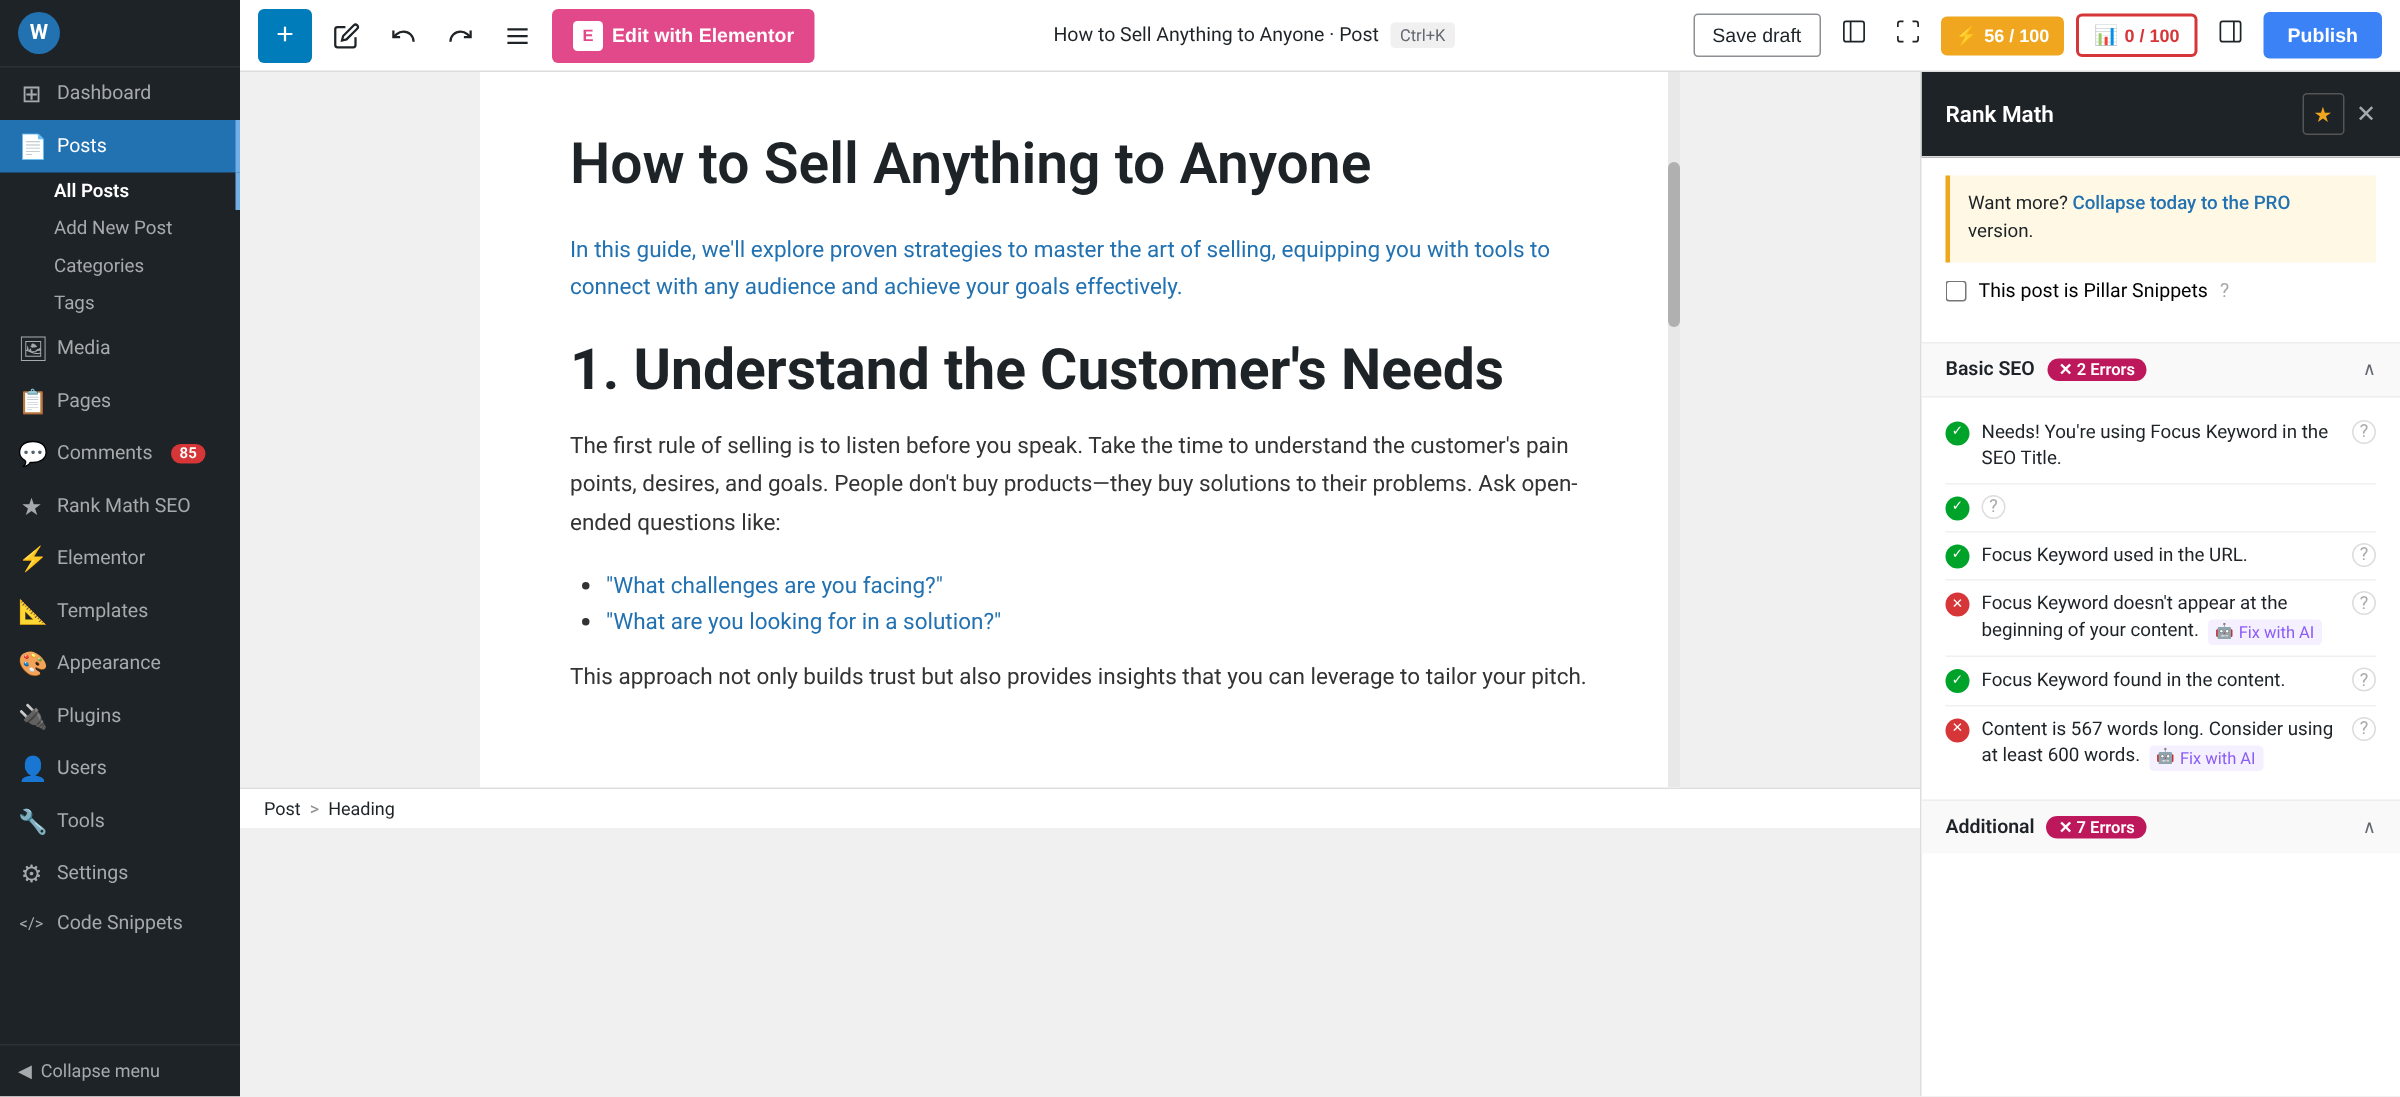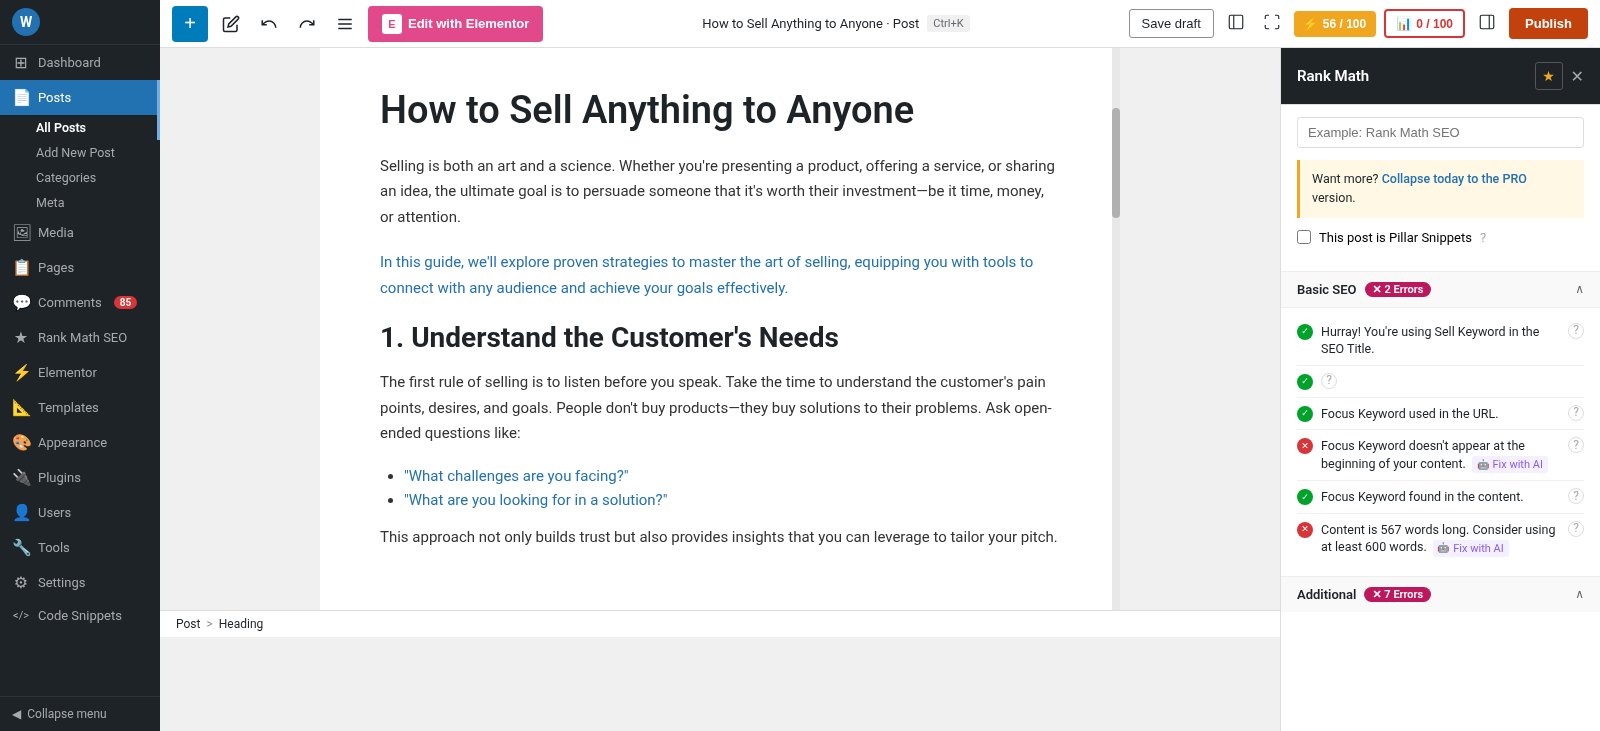--- a/index.html
+++ b/index.html
@@ -61,32 +61,32 @@
     .keyboard-shortcut { background: #f0f0f1; border-radius: 3px; padding: 2px 6px; font-size: 11px; color: #646970; }
     .save-draft-btn { background: none; border: 1px solid #8c8f94; border-radius: 3px; padding: 6px 12px; font-size: 13px; cursor: pointer; color: #1d2327; }
     .view-btn { background: none; border: none; cursor: pointer; color: #1d2327; font-size: 16px; padding: 5px; border-radius: 3px; }
     .seo-score-btn {
       background: #f0a61e; color: white; border: none; border-radius: 4px; padding: 6px 10px; font-size: 12px; font-weight: 600; cursor: pointer; display: flex; align-items: center; gap: 4px;
     }
     .seo-score-btn2 {
       background: #fff; color: #d63638; border: 2px solid #d63638; border-radius: 4px; padding: 5px 10px; font-size: 12px; font-weight: 600; cursor: pointer; display: flex; align-items: center; gap: 4px;
     }
     .seo-score-btn2 .rm-icon { color: #d63638; font-size: 13px; }
-    .publish-btn { background: #c2410c; color: white; border: none; border-radius: 4px; padding: 8px 16px; font-size: 13px; font-weight: 600; cursor: pointer; }
+    .publish-btn { background: #3b82f6; color: white; border: none; border-radius: 4px; padding: 8px 16px; font-size: 13px; font-weight: 600; cursor: pointer; }
 
     
     #content-area { flex: 1; display: flex; overflow: hidden; }
 
     
     #editor { flex: 1; background: #f0f0f1; overflow-y: auto; display: flex; flex-direction: column; }
     #editor-inner { max-width: 800px; margin: 0 auto; background: white; padding: 40px 60px; min-height: 100%; flex: 1; position: relative; }
     .post-heading { font-size: 38px; font-weight: 600; color: #1d2327; margin-bottom: 20px; line-height: 1.2; }
     .post-body { font-size: 15px; line-height: 1.7; color: #333; margin-bottom: 20px; }
     .post-body a, .post-body-link { color: #2271b1; text-decoration: none; }
-    .post-h2 { font-size: 28px; font-weight: 700; color: #1d2327; margin-bottom: 16px; margin-top: 10px; }
+    .post-h2 { font-size: 38px; font-weight: 700; color: #1d2327; margin-bottom: 16px; margin-top: 10px; }
     .post-list { padding-left: 24px; margin-bottom: 16px; }
     .post-list li { font-size: 15px; color: #333; margin-bottom: 6px; }
     .post-list li a { color: #2271b1; text-decoration: none; }
     #editor-wrapper { flex: 1; position: relative; overflow: hidden; }
     .bottom-bar { background: white; border-top: 1px solid #ddd; padding: 6px 16px; font-size: 12px; color: #1d2327; display: flex; align-items: flex-end; gap: 6px; flex-shrink: 0; }
     .breadcrumb-sep { color: #8c8f94; }
 
     
     #rank-math-panel {
       width: 320px;
@@ -160,21 +160,21 @@
     <div class="sidebar-item active">
       <span>All Posts</span>
     </div>
     <div class="sidebar-item">
       <span>Add New Post</span>
     </div>
     <div class="sidebar-item">
       <span>Categories</span>
     </div>
     <div class="sidebar-item">
-      <span>Meta</span>
+      <span>Tags</span>
     </div>
   </div>
 
   <div class="sidebar-item">
     <span class="icon">🖼</span>
     <span>Media</span>
   </div>
 
   <div class="sidebar-item">
     <span class="icon">📋</span>
@@ -317,21 +317,20 @@
     <div id="editor-wrapper">
       <div id="editor">
         <div id="editor-inner">
 
           <div style="position:absolute;right:0;top:0;width:8px;height:100%;background:#e8e8e8;">
             <div style="position:absolute;top:60px;right:0;width:8px;height:110px;background:#b0b0b0;border-radius:4px;"></div>
           </div>
 
           <h1 class="post-heading">How to Sell Anything to Anyone</h1>
 
-          <p class="post-body">Selling is both an art and a science. Whether you're presenting a product, offering a service, or sharing an idea, the ultimate goal is to persuade someone that it's worth their investment—be it time, money, or attention.</p>
 
           <p class="post-body" style="color:#2271b1;">In this guide, we'll explore proven strategies to master the art of selling, equipping you with tools to connect with any audience and achieve your goals effectively.</p>
 
           <h2 class="post-h2">1. Understand the Customer's Needs</h2>
 
           <p class="post-body">The first rule of selling is to listen before you speak. Take the time to understand the customer's pain points, desires, and goals. People don't buy products—they buy solutions to their problems. Ask open-ended questions like:</p>
 
           <ul class="post-list">
             <li><a class="post-body-link">"What challenges are you facing?"</a></li>
             <li><a class="post-body-link">"What are you looking for in a solution?"</a></li>
@@ -352,21 +351,20 @@
 
       <div class="rm-header">
         <span class="rm-title">Rank Math</span>
         <div class="rm-header-actions">
           <div class="rm-star">★</div>
           <button class="rm-close">✕</button>
         </div>
       </div>
 
       <div class="rm-body">
-        <input class="rm-input" placeholder="Example: Rank Math SEO" style="">
 
         <div class="rm-upgrade-box">
           <span>Want more?</span>
           <a href="#">Collapse today to the PRO</a>
           <span>version.</span>
         </div>
 
         <div class="rm-pillar">
           <input type="checkbox" style="">
           <label>This post is Pillar Snippets</label>
@@ -379,21 +377,21 @@
           <span>Basic SEO</span>
           <span class="rm-error-badge">✕ 2 Errors</span>
         </span>
         <span class="rm-section-toggle">∧</span>
       </div>
 
       <div class="rm-checks">
 
         <div class="rm-check-item">
           <div class="check-icon check-green">✓</div>
-          <span class="check-text">Hurray! You're using Sell Keyword in the SEO Title.</span>
+          <span class="check-text">Needs! You're using Focus Keyword in the SEO Title.</span>
           <span class="check-help">?</span>
         </div>
 
         <div class="rm-check-item">
           <div class="check-icon check-green">✓</div>
           <span class="check-help">?</span>
         </div>
 
         <div class="rm-check-item">
           <div class="check-icon check-green">✓</div>

